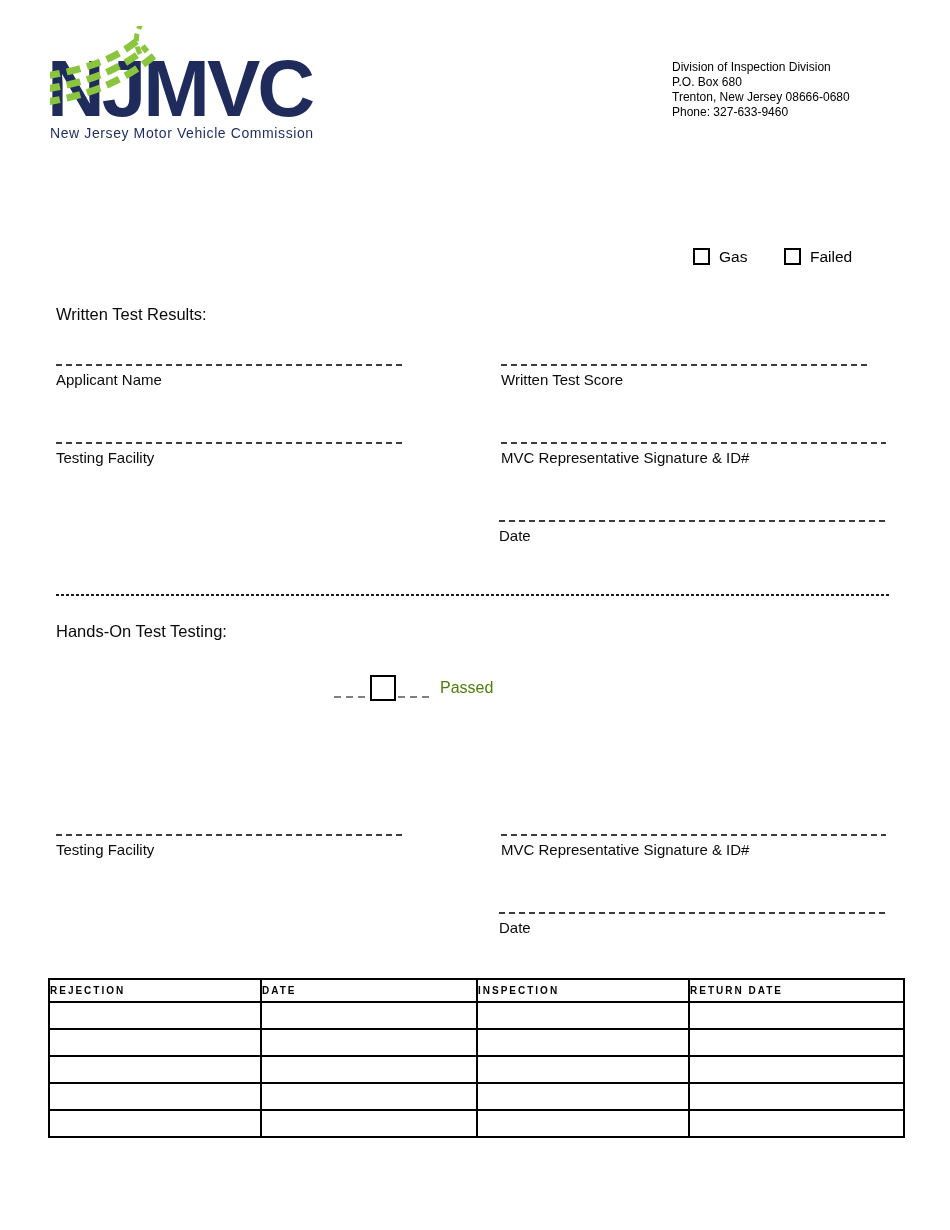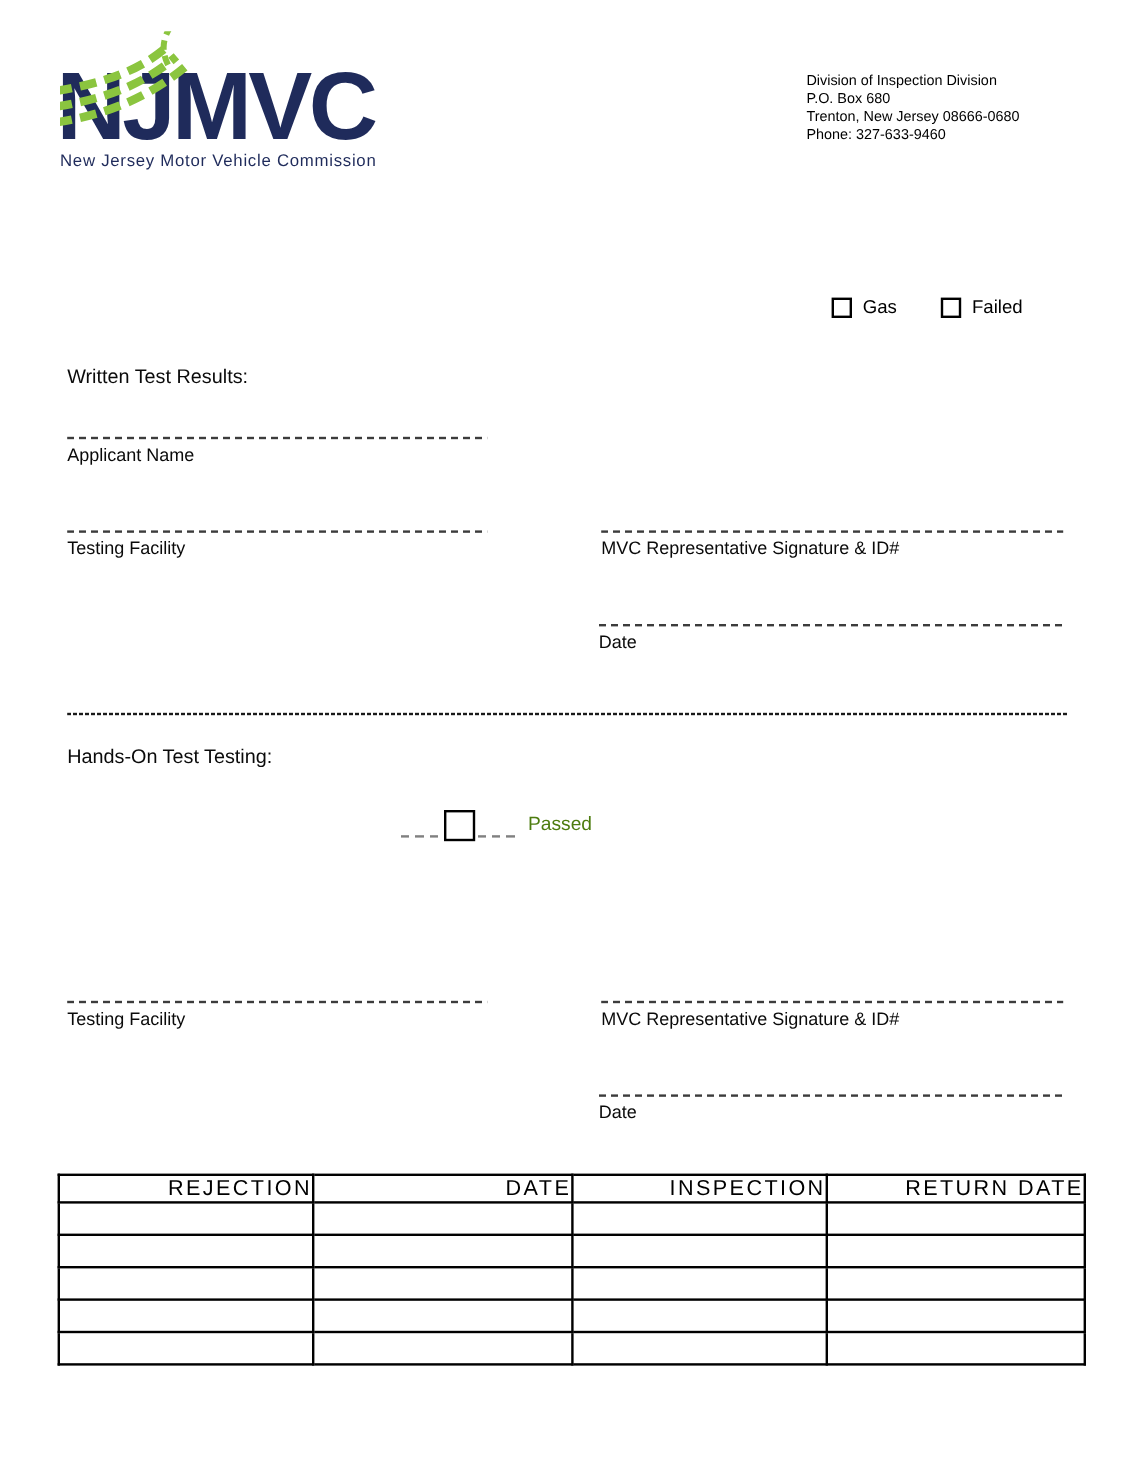--- a/index.html
+++ b/index.html
@@ -41,21 +41,21 @@
   }
   .pf-box{left:36px;top:0;width:26px;height:26px;}
   .pf-label{position:absolute;left:106px;top:4px;font-size:16px;color:#4d7c0f;}
   
   .rej-table{
     position:absolute;left:48px;top:978px;width:855px;
     border-collapse:collapse;table-layout:fixed;
   }
   .rej-table th,.rej-table td{border:2px solid #000;padding:0;}
   .rej-table th{
-    height:21px;font-size:18px;font-weight:400;letter-spacing:2px;text-align:right;
+    height:21px;font-size:10px;font-weight:700;letter-spacing:2px;text-align:left;
   }
   .rej-table td{height:25px;}
 </style>
 </head>
 <body>
 
 <div class="page">
 
   <div class="logo-wrap">
     <svg width="270" height="120" viewBox="0 0 270 120">
@@ -82,20 +82,24 @@
   <div class="checkbox" style="left:693px;top:248px;width:17px;height:17px;"></div>
   <span class="fuel-label" style="left:719px;">Gas</span>
   <div class="checkbox" style="left:784px;top:248px;width:17px;height:17px;"></div>
   <span class="fuel-label" style="left:810px;">Failed</span>
 
   <div class="section-heading" style="left:56px;top:305px;">Written Test Results:</div>
 
   <div class="field" style="left:56px;top:364px;width:350px;">
     <div class="dash-line"></div>
     <div class="field-label">Applicant Name</div>
+  </div>
+  <div class="field" style="left:501px;top:364px;width:370px;">
+    <div class="dash-line"></div>
+    <div class="field-label">Written Test Score</div>
   </div>
 
   <div class="field" style="left:56px;top:442px;width:350px;">
     <div class="dash-line"></div>
     <div class="field-label">Testing Facility</div>
   </div>
   <div class="field" style="left:501px;top:442px;width:385px;">
     <div class="dash-line"></div>
     <div class="field-label">MVC Representative Signature &amp; ID#</div>
   </div>

